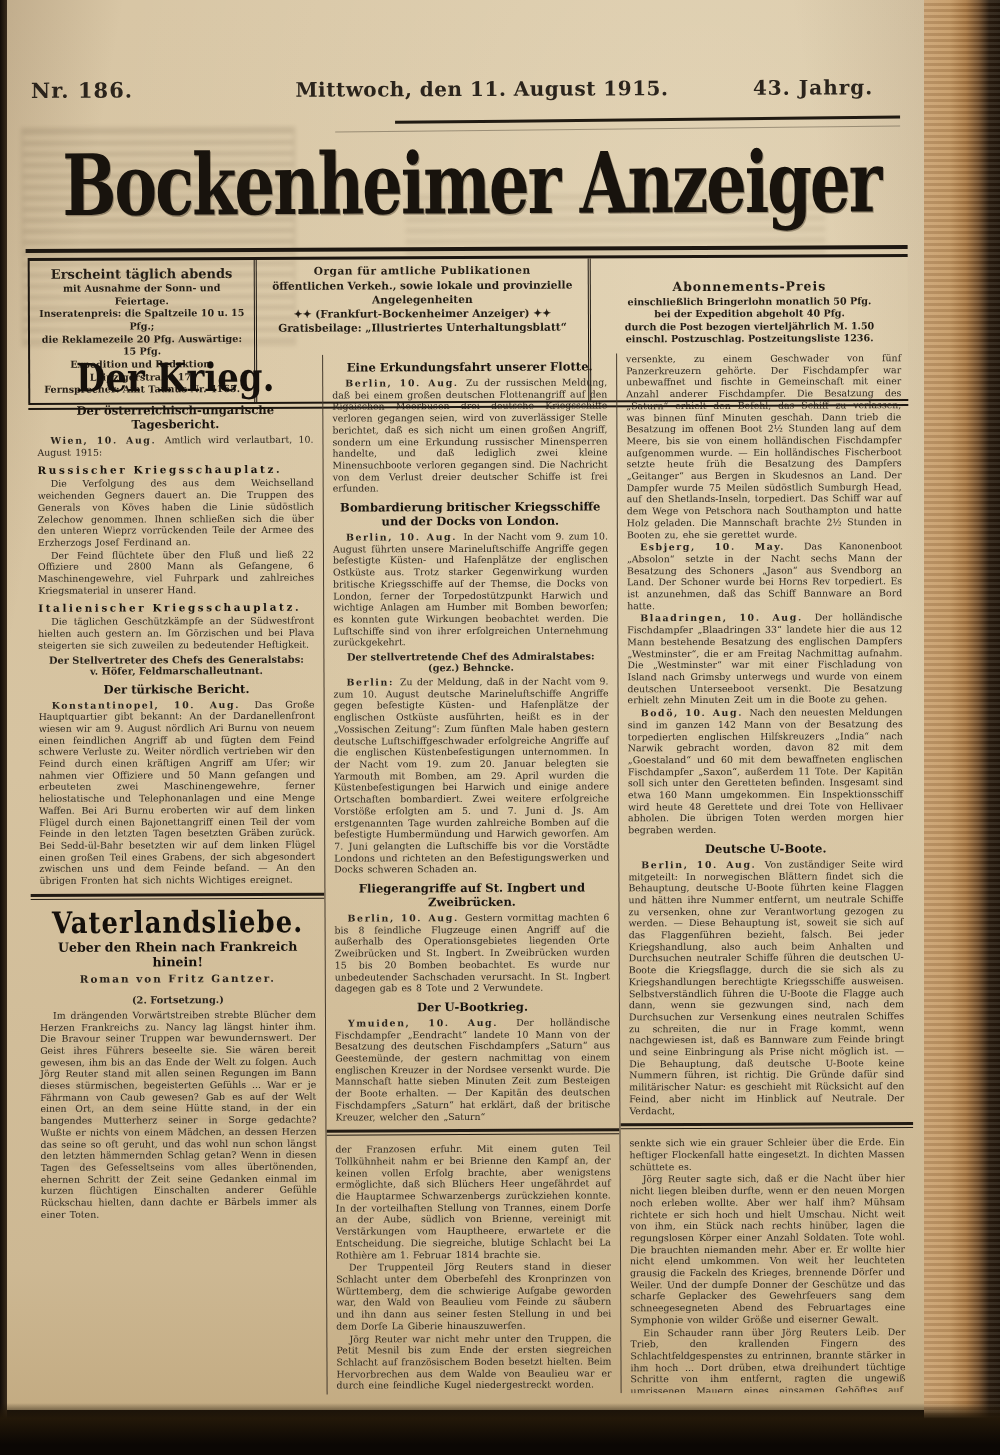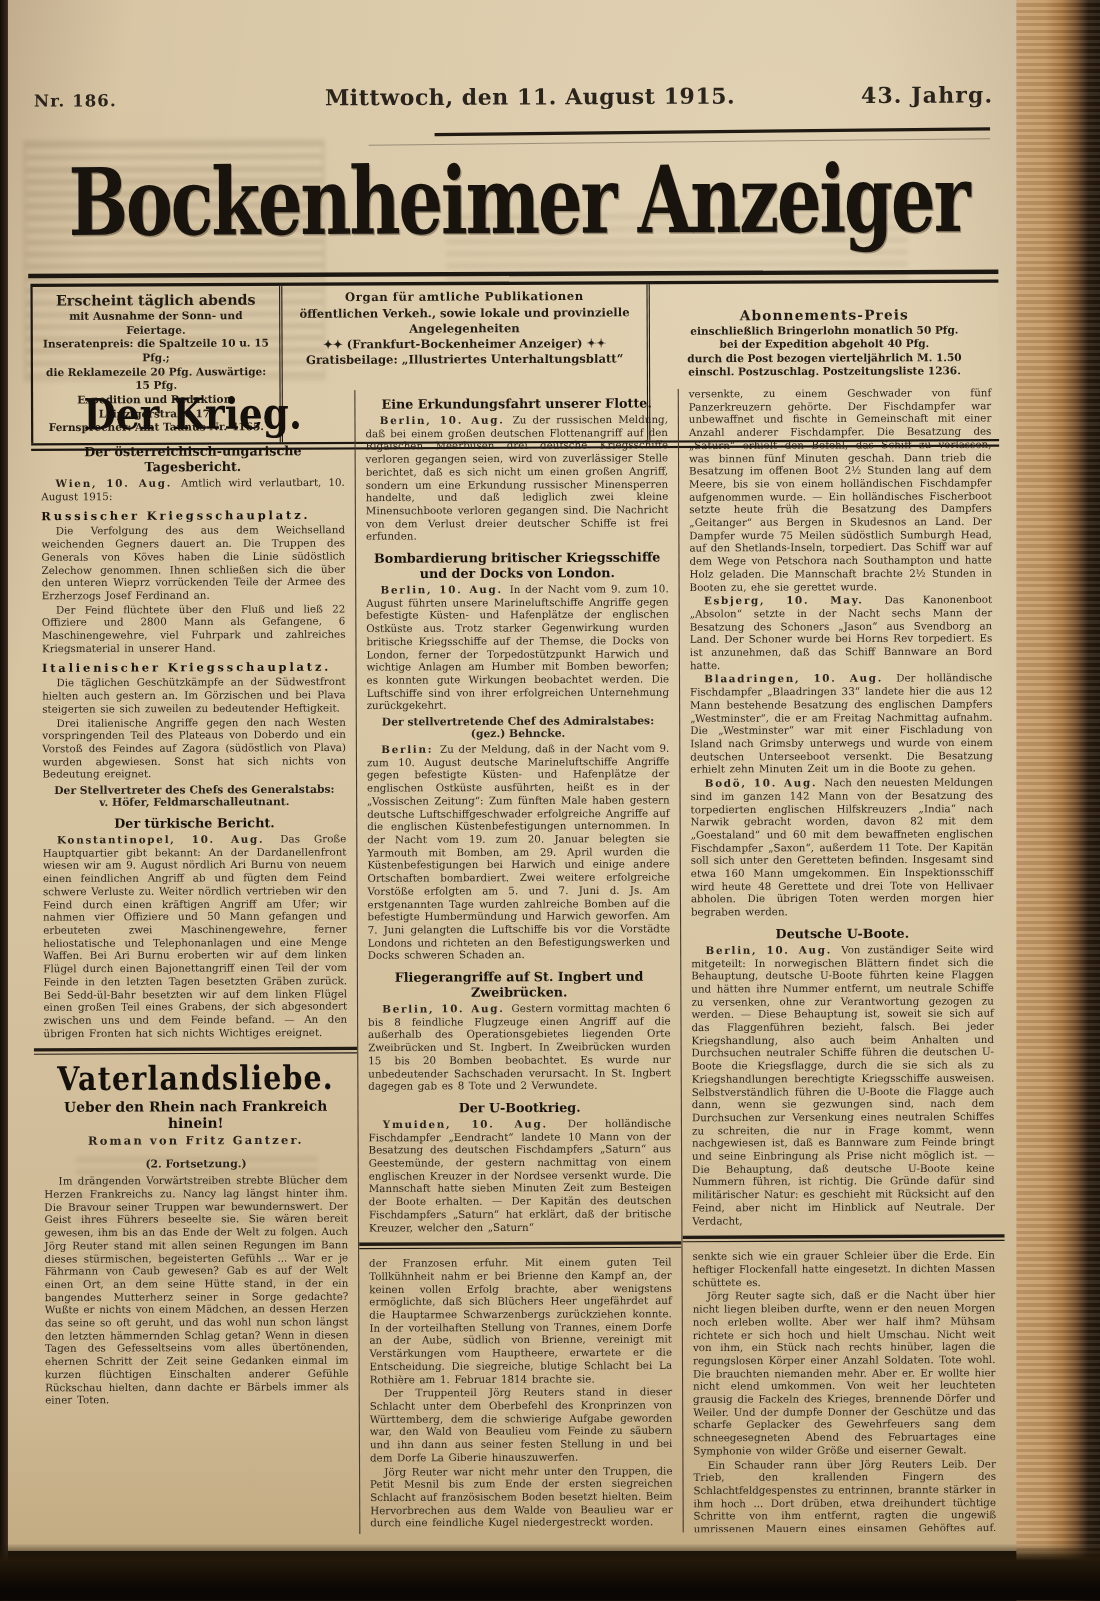--- a/index.html
+++ b/index.html
@@ -27,23 +27,23 @@
       linear-gradient(180deg,#d8c6a5 0%,#d6c3a0 55%,#cdb893 90%,#c3ab82 100%);
     color:#2b241c;
   }
   .paper-inner{position:absolute;inset:0;transform:rotate(-0.25deg);transform-origin:50% 40%;}
   
   .bleed{position:absolute;filter:blur(2px);opacity:.16;pointer-events:none;
     background:repeating-linear-gradient(180deg,#5a4a33 0 5px,rgba(0,0,0,0) 5px 11px);}
   .bleed.box{outline:2px solid #5a4a33;}
   
   .header-row{position:absolute;top:76px;left:26px;width:872px;display:flex;align-items:baseline;}
-  .issue-no{font-size:15px;font-weight:bold;width:180px;letter-spacing:1px;}
+  .issue-no{font-size:21px;font-weight:bold;width:180px;letter-spacing:1px;}
   .date-line{font-size:20px;font-weight:bold;flex:1;text-align:center;letter-spacing:.5px;}
-  .volume-no{font-size:20px;font-weight:bold;width:150px;text-align:right;letter-spacing:1px;}
+  .volume-no{font-size:20px;font-weight:bold;width:150px;text-align:left;letter-spacing:1px;}
   .rule-under-date{position:absolute;top:119px;left:390px;width:505px;height:3px;background:#201a12;transform:rotate(-.35deg);}
   .rule-under-date:after{content:"";position:absolute;left:-60px;top:10px;width:565px;height:1px;background:rgba(32,26,18,.35);}
   .masthead-title{
     position:absolute;top:134px;left:36px;width:860px;text-align:center;
     font-weight:900;font-size:64px;letter-spacing:-2px;color:#18130d;
     transform:scaleY(1.32);transform-origin:top center;
     text-shadow:1px 1px 0 rgba(40,30,15,.35);
     white-space:nowrap;
   }
   .rule-heavy{position:absolute;top:247px;left:20px;width:882px;height:4px;background:#1d1711;}
@@ -126,21 +126,20 @@
     <div class="cols">
       <div class="col">
           <div class="h1">Der Krieg.</div>
           <div class="h2">Der österreichisch-ungarische Tagesbericht.</div>
           <p class="para"><span class="lead">Wien, 10. Aug. </span>Amtlich wird verlautbart, 10. August 1915:</p>
           <div class="h3">Russischer Kriegsschauplatz.</div>
           <p class="para">Die Verfolgung des aus dem Weichselland weichenden Gegners dauert an. Die Truppen des Generals von Köves haben die Linie südöstlich Zelechow genommen. Ihnen schließen sich die über den unteren Wieprz vorrückenden Teile der Armee des Erzherzogs Josef Ferdinand an.</p>
           <p class="para">Der Feind flüchtete über den Fluß und ließ 22 Offiziere und 2800 Mann als Gefangene, 6 Maschinengewehre, viel Fuhrpark und zahlreiches Kriegsmaterial in unserer Hand.</p>
           <div class="h3">Italienischer Kriegsschauplatz.</div>
           <p class="para">Die täglichen Geschützkämpfe an der Südwestfront hielten auch gestern an. Im Görzischen und bei Plava steigerten sie sich zuweilen zu bedeutender Heftigkeit.</p>
-          <p class="para">Drei italienische Angriffe gegen den nach Westen vorspringenden Teil des Plateaus von Doberdo und ein Vorstoß des Feindes auf Zagora (südöstlich von Plava) wurden abgewiesen. Sonst hat sich nichts von Bedeutung ereignet.</p>
           <div class="sig">Der Stellvertreter des Chefs des Generalstabs:
 v. Höfer, Feldmarschalleutnant.</div>
           <div class="h2">Der türkische Bericht.</div>
           <p class="para"><span class="lead">Konstantinopel, 10. Aug. </span>Das Große Hauptquartier gibt bekannt: An der Dardanellenfront wiesen wir am 9. August nördlich Ari Burnu von neuem einen feindlichen Angriff ab und fügten dem Feind schwere Verluste zu. Weiter nördlich vertrieben wir den Feind durch einen kräftigen Angriff am Ufer; wir nahmen vier Offiziere und 50 Mann gefangen und erbeuteten zwei Maschinengewehre, ferner heliostatische und Telephonanlagen und eine Menge Waffen. Bei Ari Burnu eroberten wir auf dem linken Flügel durch einen Bajonettangriff einen Teil der vom Feinde in den letzten Tagen besetzten Gräben zurück. Bei Sedd-ül-Bahr besetzten wir auf dem linken Flügel einen großen Teil eines Grabens, der sich abgesondert zwischen uns und dem Feinde befand. — An den übrigen Fronten hat sich nichts Wichtiges ereignet.</p>
           <div class="rule"></div>
           <div class="h1 small">Vaterlandsliebe.</div>
           <div class="sub">Ueber den Rhein nach Frankreich hinein!</div>
           <div class="byline">Roman von Fritz Gantzer.</div>
           <div class="part">(2. Fortsetzung.)</div>
           <p class="para">Im drängenden Vorwärtstreiben strebte Blücher dem Herzen Frankreichs zu. Nancy lag längst hinter ihm. Die Bravour seiner Truppen war bewundernswert. Der Geist ihres Führers beseelte sie. Sie wären bereit gewesen, ihm bis an das Ende der Welt zu folgen. Auch Jörg Reuter stand mit allen seinen Regungen im Bann dieses stürmischen, begeisterten Gefühls ... War er je Fährmann von Caub gewesen? Gab es auf der Welt einen Ort, an dem seine Hütte stand, in der ein bangendes Mutterherz seiner in Sorge gedachte? Wußte er nichts von einem Mädchen, an dessen Herzen das seine so oft geruht, und das wohl nun schon längst den letzten hämmernden Schlag getan? Wenn in diesen Tagen des Gefesseltseins vom alles übertönenden, ehernen Schritt der Zeit seine Gedanken einmal im kurzen flüchtigen Einschalten anderer Gefühle Rückschau hielten, dann dachte er Bärbels immer als einer Toten.</p>

